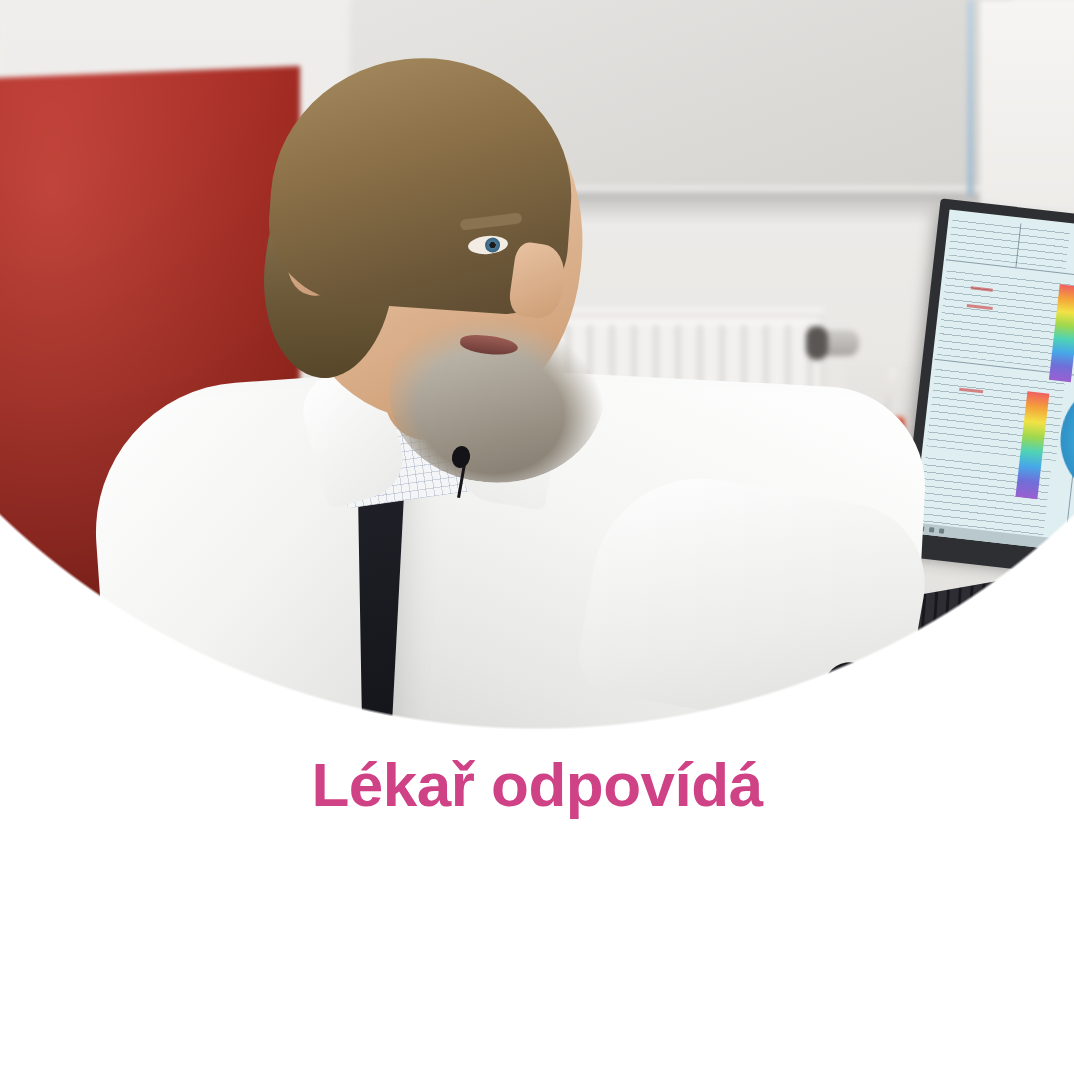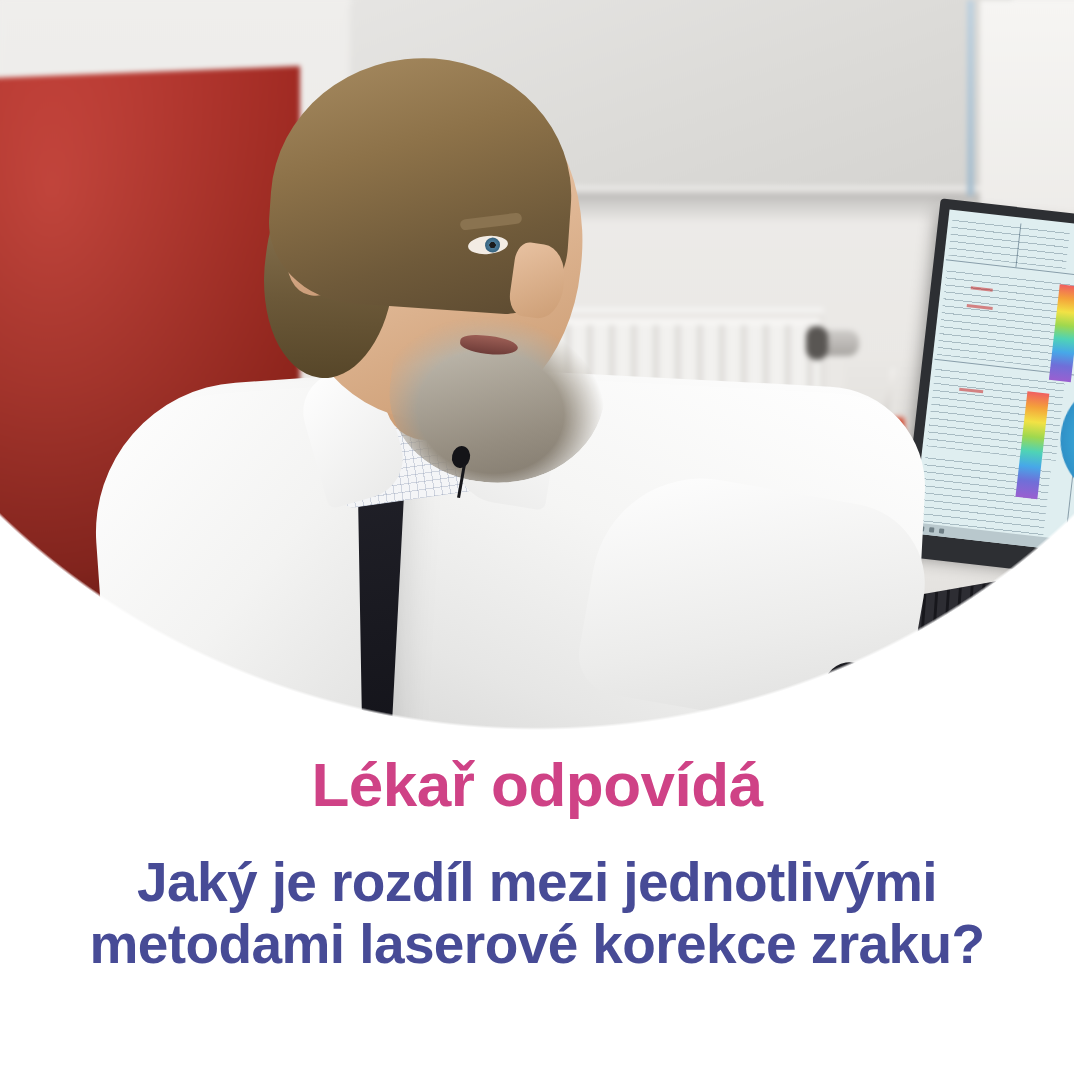--- a/index.html
+++ b/index.html
@@ -397,19 +397,15 @@
         <div class="mouth"></div>
         <div class="mic"></div>
         <div class="mic-wire"></div>
       </div>
 
     </div>
   </div>
 
   <div class="title">Lékař odpovídá</div>
 
-  <div class="question">
-    <span class="q-line">Jaký je rozdíl mezi jednotlivými</span>
-    <span class="q-line">metodami laserové korekce zraku?</span>
-  </div>
 
 
 </div>
 
 </body></html>

